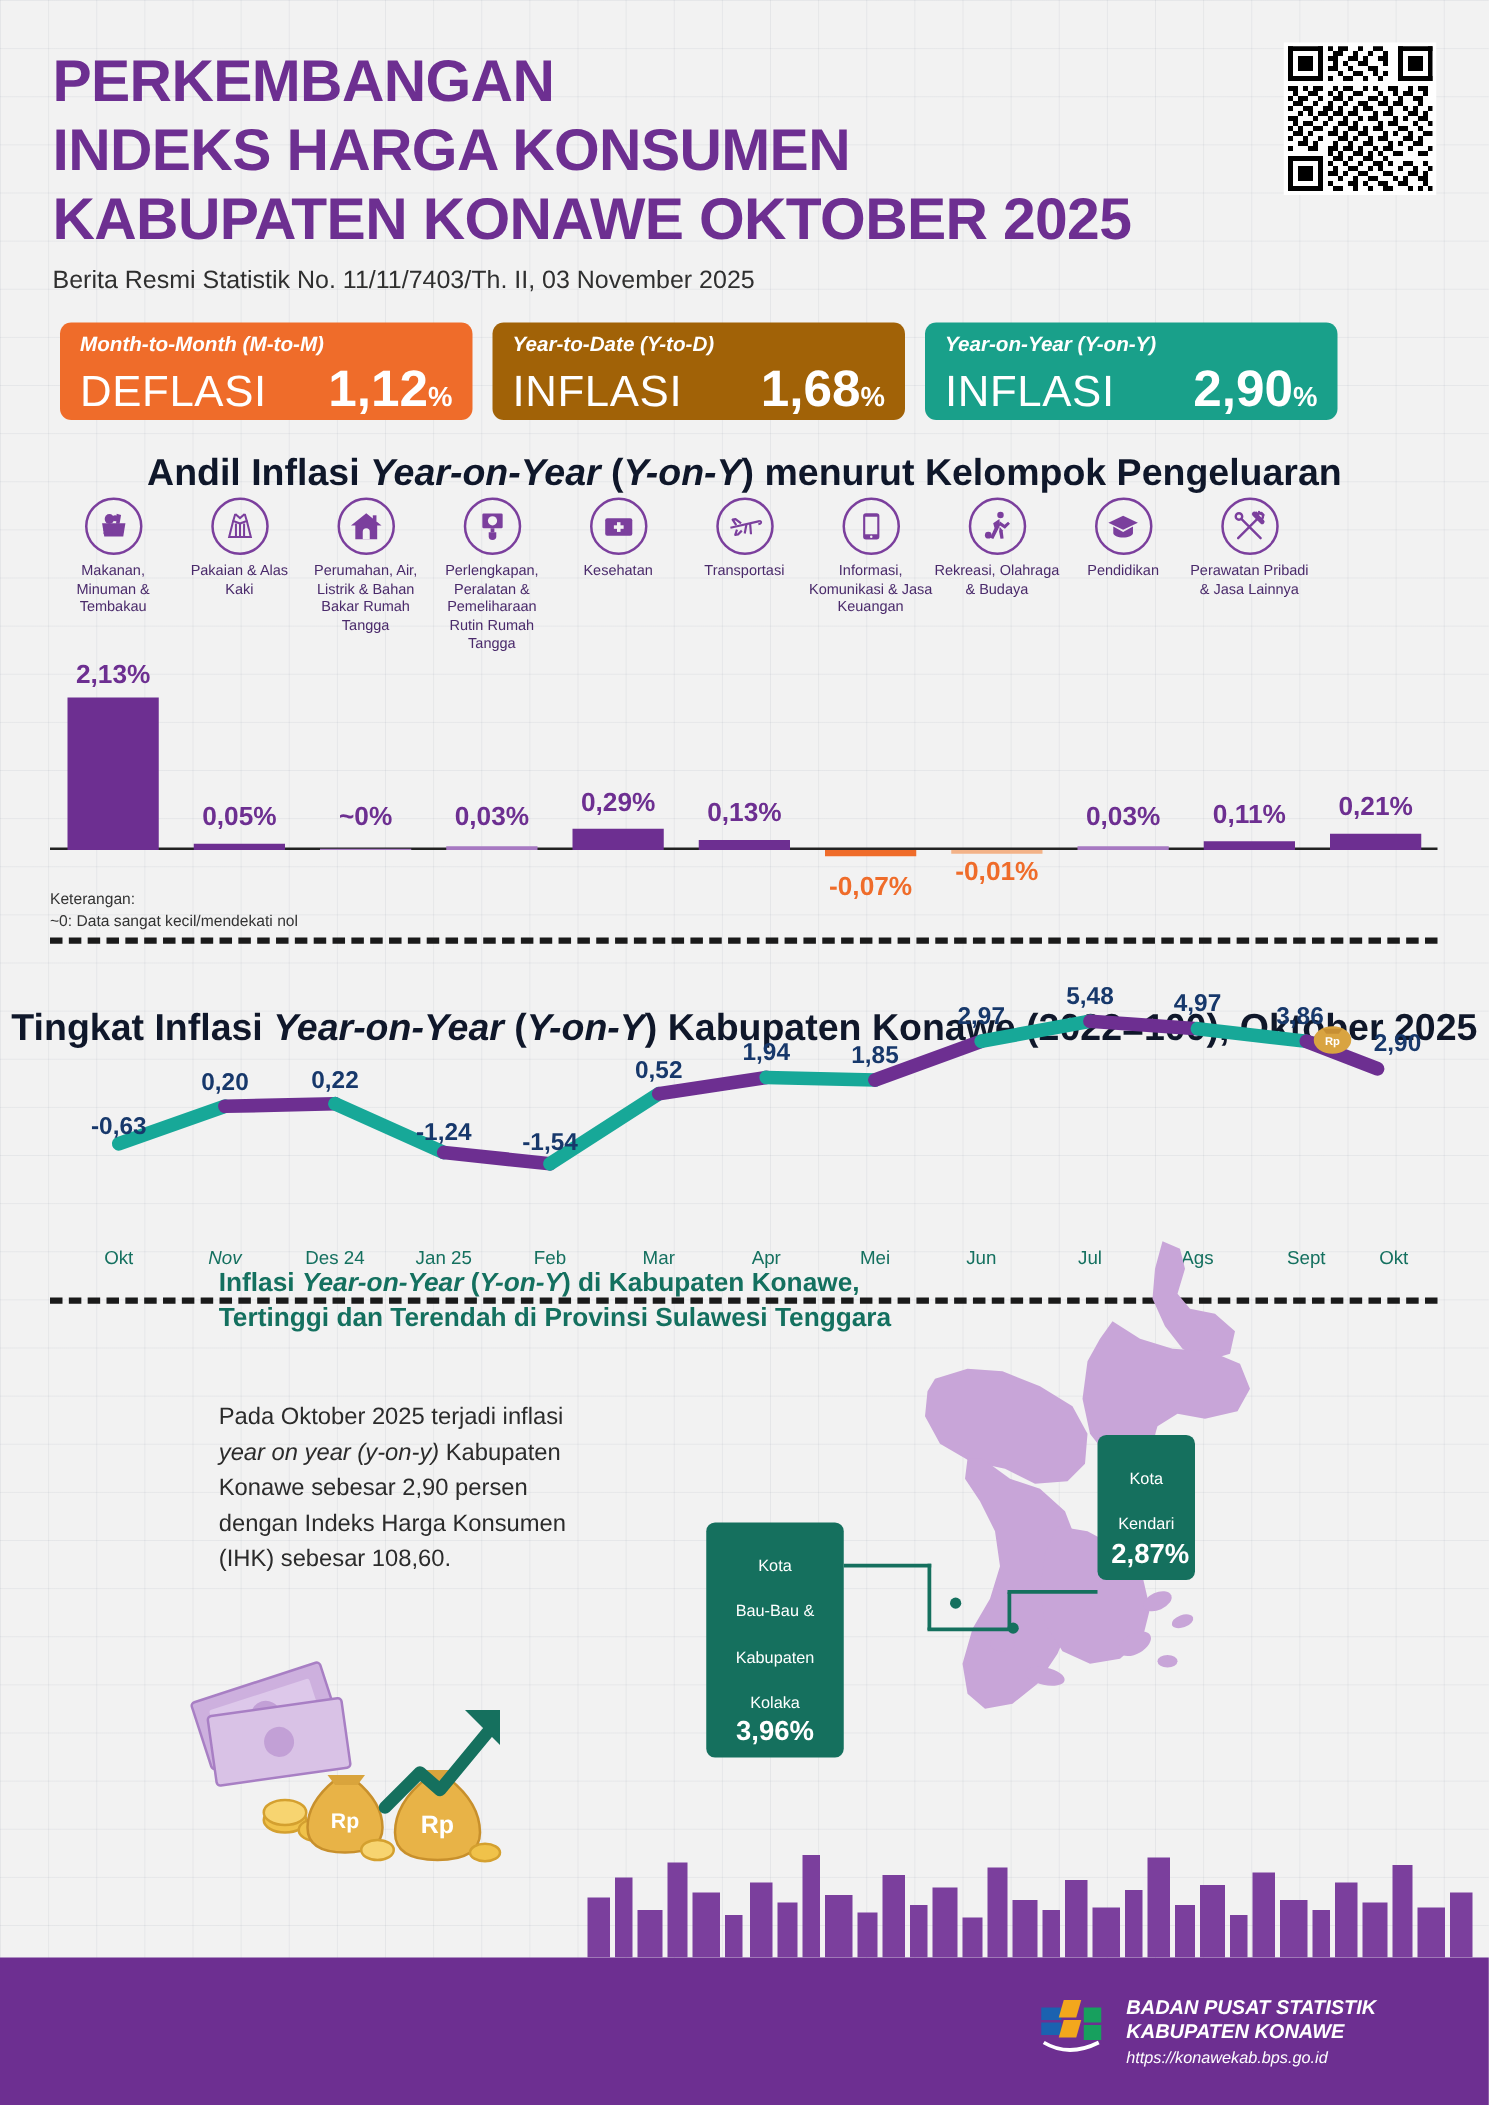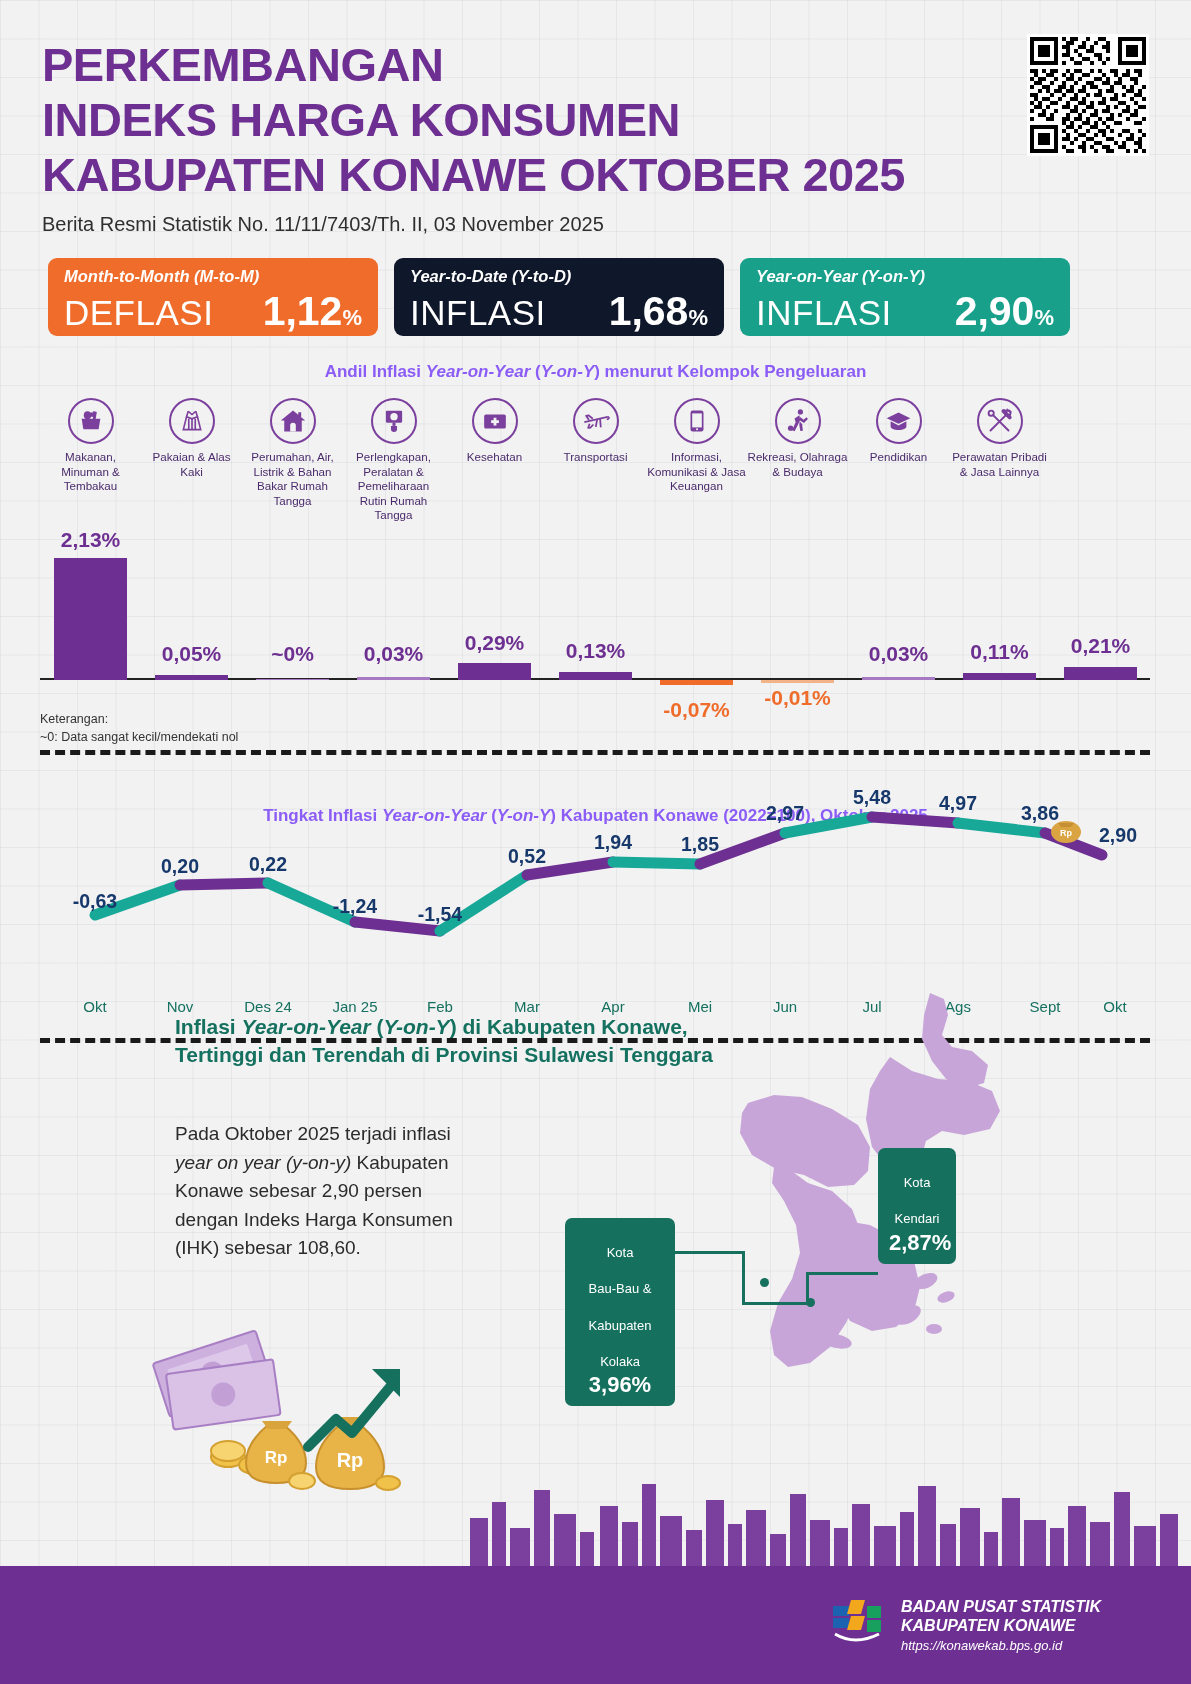--- a/index.html
+++ b/index.html
@@ -46,34 +46,34 @@
   
   .cards { position: absolute; left: 48px; top: 258px; display: flex; gap: 16px; }
   .card {
     width: 330px; height: 78px;
     border-radius: 9px;
     padding: 9px 16px 0 16px;
     color: #fff;
     position: relative;
   }
   .card.mtom { background: #ef6c2a; }
-  .card.ytod { background: #0f172a; }
+  .card.ytod { background: #a16207; }
   .card.yony { background: #19a08a; }
   .card-label { font-size: 16.5px; font-style: italic; font-weight: 600; }
   .card-row { display: flex; align-items: baseline; margin-top: 2px; }
   .card-word { font-size: 35px; letter-spacing: .5px; }
   .card-num { font-size: 41px; font-weight: bold; margin-left: auto; }
   .card-pct { font-size: 22px; font-weight: bold; }
 
   
   .sec-title {
     position: absolute;
-    color: #8b5cf6;
+    color: #0f172a;
     font-weight: bold;
-    font-size: 17px;
+    font-size: 30px;
     text-align: center;
     width: 100%;
   }
   .sec-title i { font-style: italic; }
 
   
   .icons { position: absolute; left: 40px; top: 398px; width: 1110px; display: flex; }
   .icon-cell { width: 101px; display: flex; flex-direction: column; align-items: center; }
   .icon-circle {
     width: 46px; height: 46px; border-radius: 50%;
@@ -643,21 +643,21 @@
     <div class="lc-label" style="left:660px; top:33px;">1,85</div>
     <div class="lc-label" style="left:745px; top:2px;">2,97</div>
     <div class="lc-label" style="left:832px; top:-14px;">5,48</div>
     <div class="lc-label" style="left:918px; top:-8px;">4,97</div>
     <div class="lc-label" style="left:1000px;top:2px;">3,86</div>
     <div class="lc-label" style="left:1078px;top:24px;">2,90</div>
   </div>
 
   <div class="lc-axis">
     <span style="left:55px;">Okt</span>
-    <span style="left:140px;">Nov</span>
+    <span style="left:140px;font-style:italic;">Nov</span>
     <span style="left:228px;">Des 24</span>
     <span style="left:315px;">Jan 25</span>
     <span style="left:400px;">Feb</span>
     <span style="left:487px;">Mar</span>
     <span style="left:573px;">Apr</span>
     <span style="left:660px;">Mei</span>
     <span style="left:745px;">Jun</span>
     <span style="left:832px;">Jul</span>
     <span style="left:918px;">Ags</span>
     <span style="left:1005px;">Sept</span>

